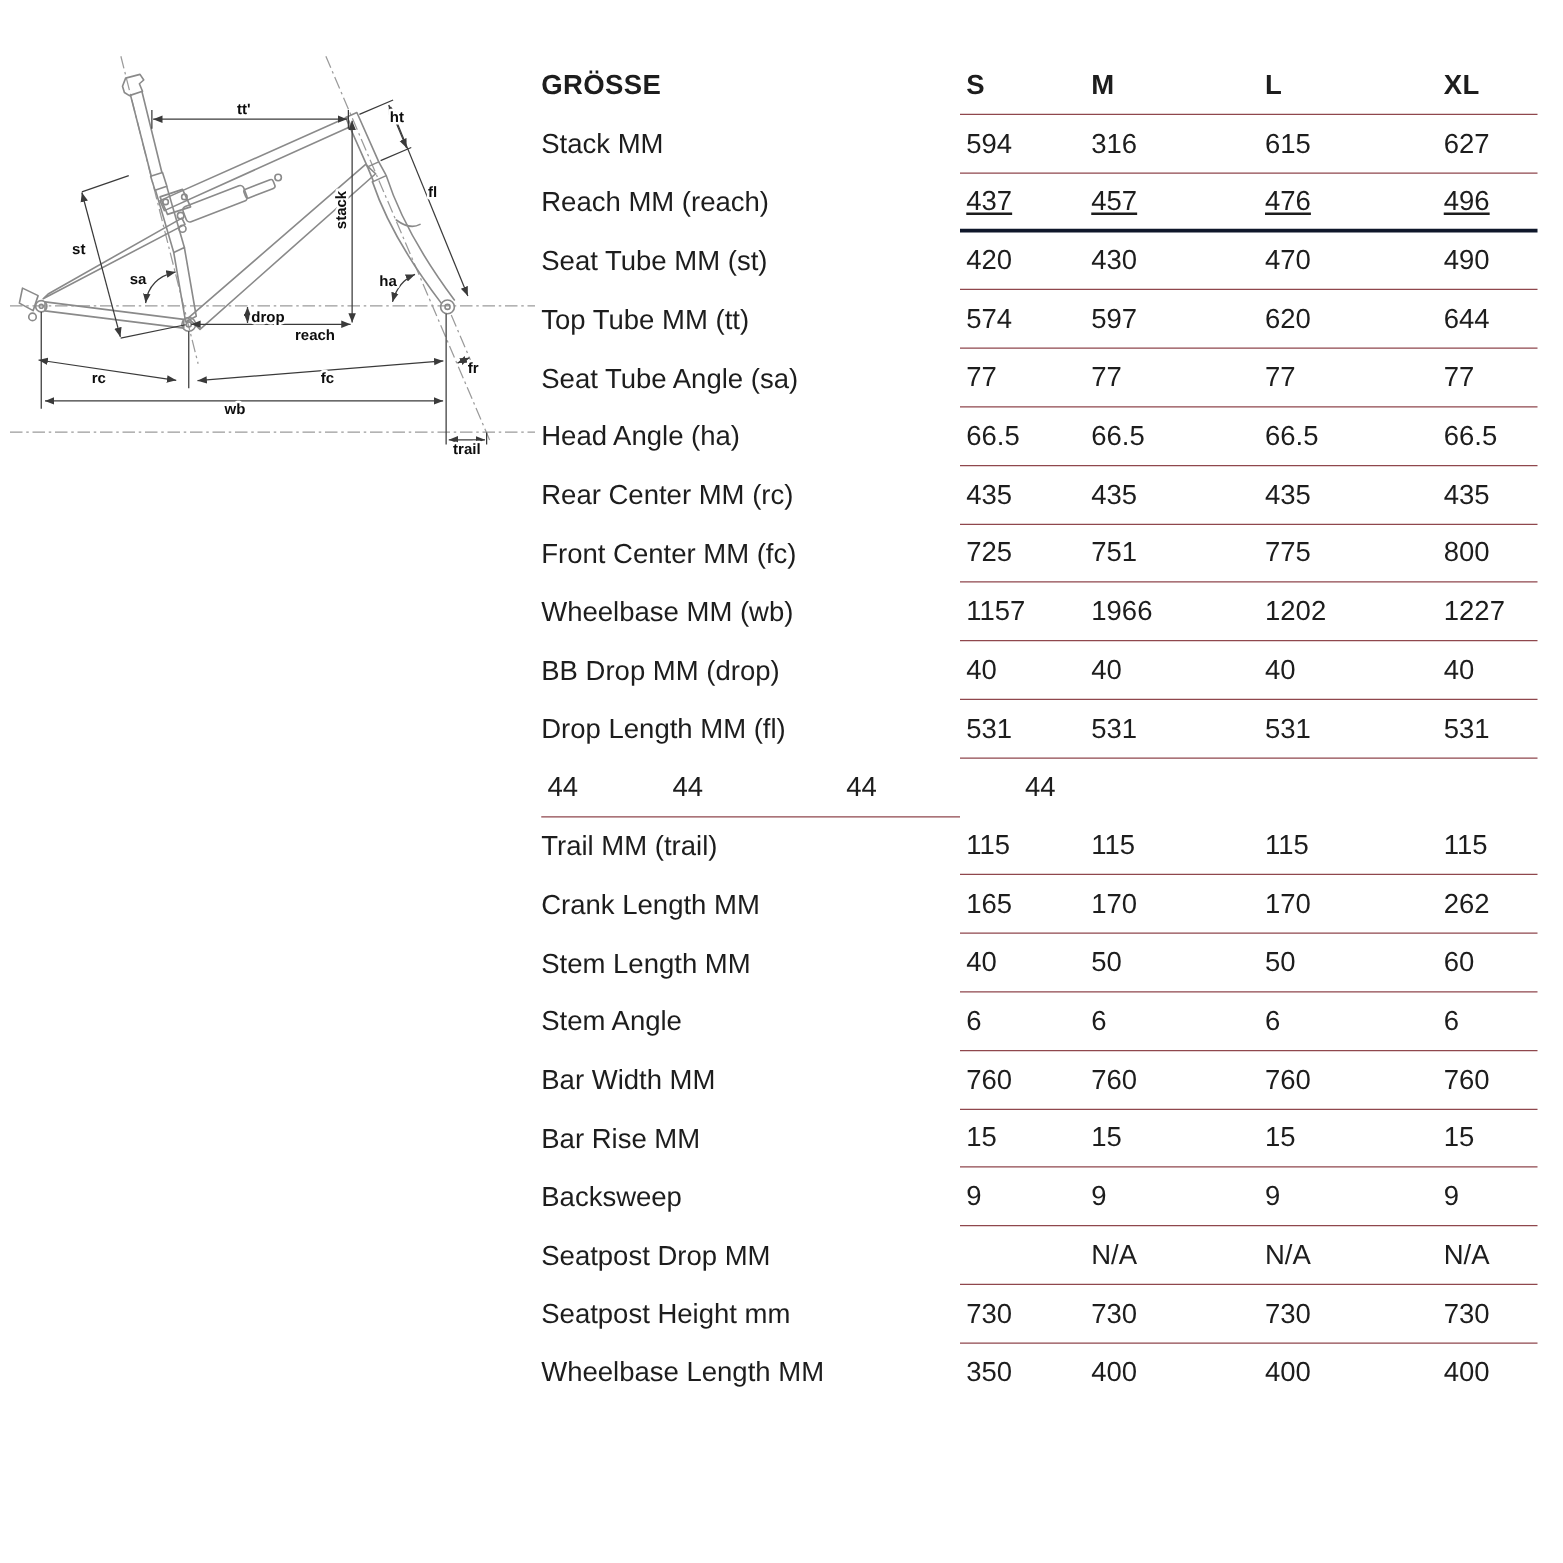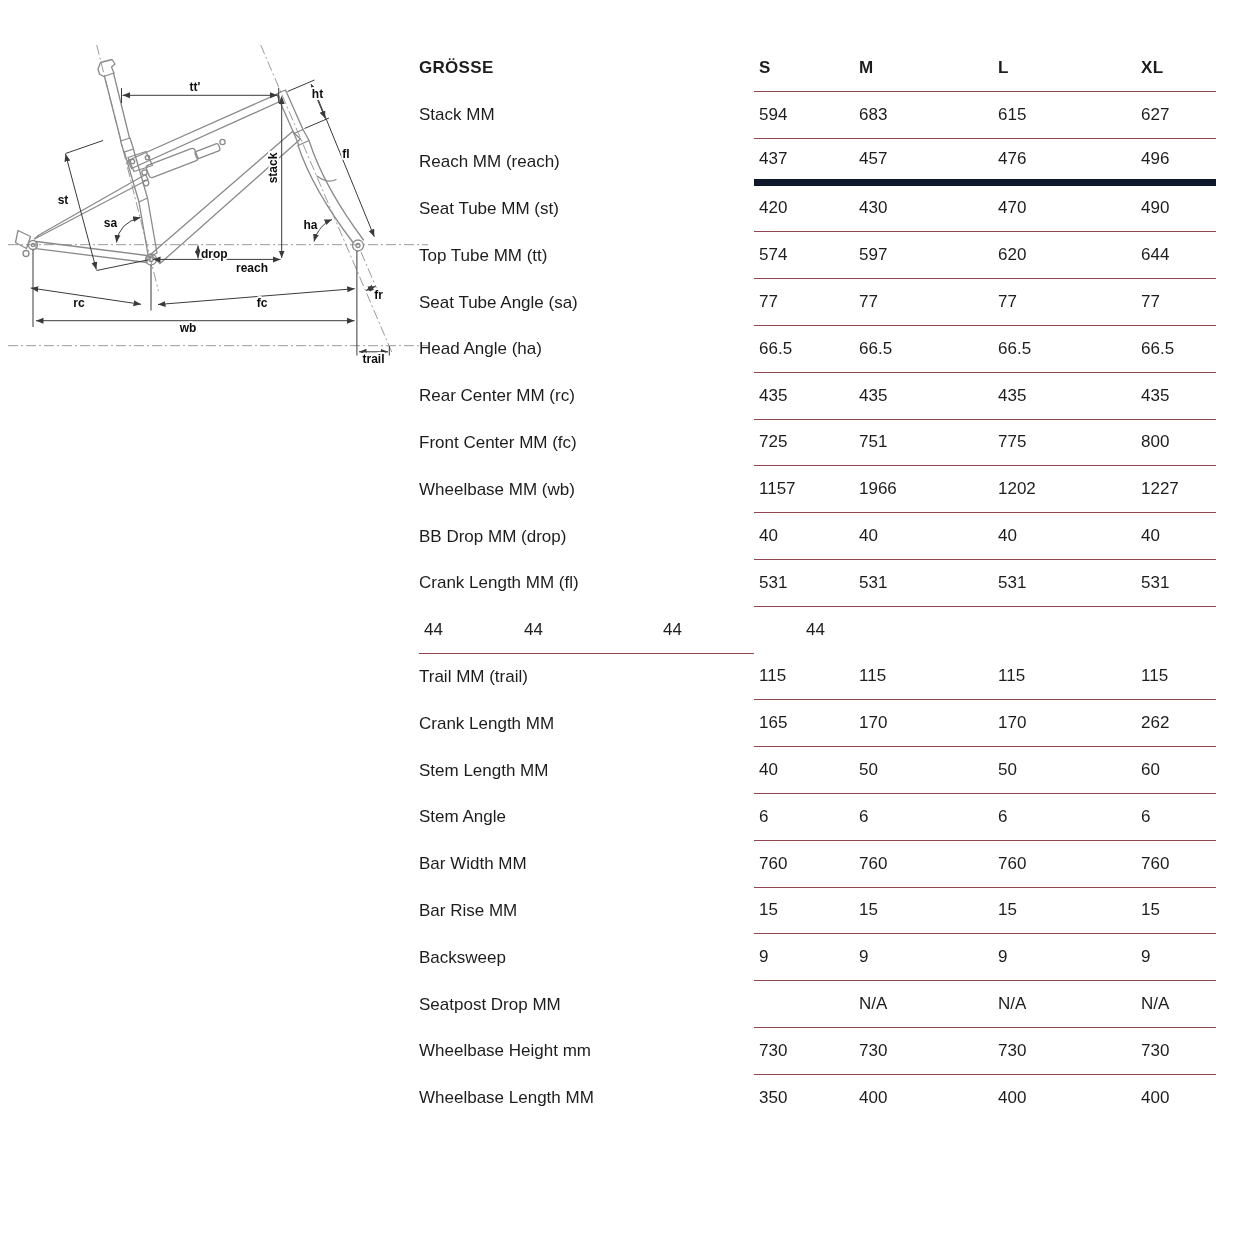--- a/index.html
+++ b/index.html
@@ -1,29 +1,29 @@
 <!DOCTYPE html>
 <html><head>
 <meta charset="utf-8">
 <style>
   html,body{margin:0;padding:0;background:#fff;}
   body{width:1250px;height:1250px;font-family:"Liberation Sans",sans-serif;color:#1d1d1d;}
   .page{position:relative;width:1250px;height:1250px;overflow:hidden;background:#fff;}
 
   .diagram{position:absolute;left:0;top:0;}
 
-  .geo-table{position:absolute;left:419px;top:44px;width:797px;font-size:17px;}
+  .geo-table{position:absolute;left:433px;top:44px;width:797px;font-size:22px;}
   .row{display:grid;grid-template-columns:335px 1fr;height:46.8px;align-items:stretch;}
   .row.header{height:48px;font-weight:700;letter-spacing:.3px;}
   .cell{white-space:nowrap;}
   .cell.label{display:flex;align-items:center;}
   .vals{display:grid;grid-template-columns:100px 139px 143px 1fr;align-items:center;height:100%;
         box-sizing:border-box;border-bottom:1px solid #8F474D;}
   .vals .cell{padding-left:5px;}
-  .vals.strong{border-bottom:7px solid #0f172a;}
+  .vals.strong{border-bottom:3px solid #0f172a;text-decoration:underline;}
   .vals.last{border-bottom:none;}
 
   .frame{stroke:#8a8a8a;fill:none;stroke-width:1.3;stroke-linejoin:round;stroke-linecap:round;}
   .dims{stroke:#3a3a3a;fill:none;stroke-width:1;}
   .dashdot{stroke:#9b9b9b;fill:none;stroke-width:1;stroke-dasharray:10 3 2 3;}
   .dim-label{font-family:"Liberation Sans",sans-serif;font-size:12px;font-weight:700;fill:#0d0d0d;
              paint-order:stroke;stroke:#ffffff;stroke-width:4px;stroke-linejoin:round;}
 </style>
 </head>
 <body>
@@ -143,21 +143,21 @@
         <div class="cell val">L</div>
         <div class="cell val">XL</div>
       </div>
     </div>
     <div id="table-body">
 
   <div class="row">
     <div class="cell label">Stack MM</div>
     <div class="vals">
       <div class="cell val">594</div>
-      <div class="cell val">683</div>
+      <div class="cell val">316</div>
       <div class="cell val">615</div>
       <div class="cell val">627</div>
     </div>
   </div>
 
   <div class="row">
     <div class="cell label">Reach MM (reach)</div>
     <div class="vals strong">
       <div class="cell val">437</div>
       <div class="cell val">457</div>
@@ -241,21 +241,21 @@
     <div class="cell label">BB Drop MM (drop)</div>
     <div class="vals">
       <div class="cell val">40</div>
       <div class="cell val">40</div>
       <div class="cell val">40</div>
       <div class="cell val">40</div>
     </div>
   </div>
 
   <div class="row">
-    <div class="cell label">Crank Length MM (fl)</div>
+    <div class="cell label">Drop Length MM (fl)</div>
     <div class="vals">
       <div class="cell val">531</div>
       <div class="cell val">531</div>
       <div class="cell val">531</div>
       <div class="cell val">531</div>
     </div>
   </div>
 
   <div class="row">
     <div class="vals">
@@ -340,21 +340,21 @@
     <div class="cell label">Seatpost Drop MM</div>
     <div class="vals">
       <div class="cell val"></div>
       <div class="cell val">N/A</div>
       <div class="cell val">N/A</div>
       <div class="cell val">N/A</div>
     </div>
   </div>
 
   <div class="row">
-    <div class="cell label">Wheelbase Height mm</div>
+    <div class="cell label">Seatpost Height mm</div>
     <div class="vals">
       <div class="cell val">730</div>
       <div class="cell val">730</div>
       <div class="cell val">730</div>
       <div class="cell val">730</div>
     </div>
   </div>
 
   <div class="row">
     <div class="cell label">Wheelbase Length MM</div>

